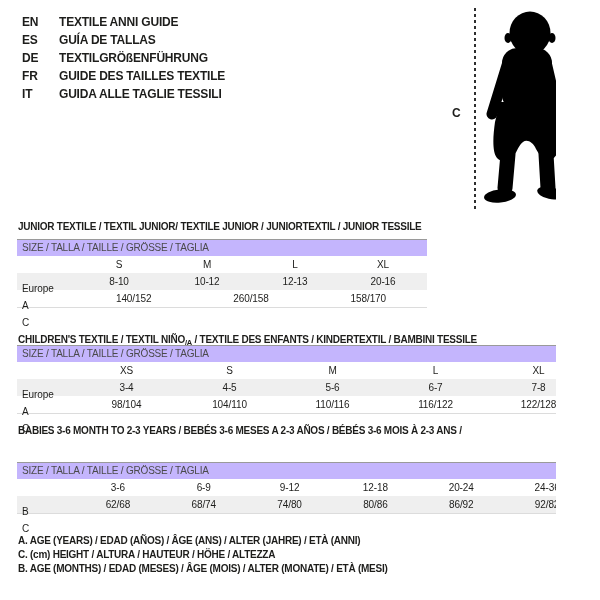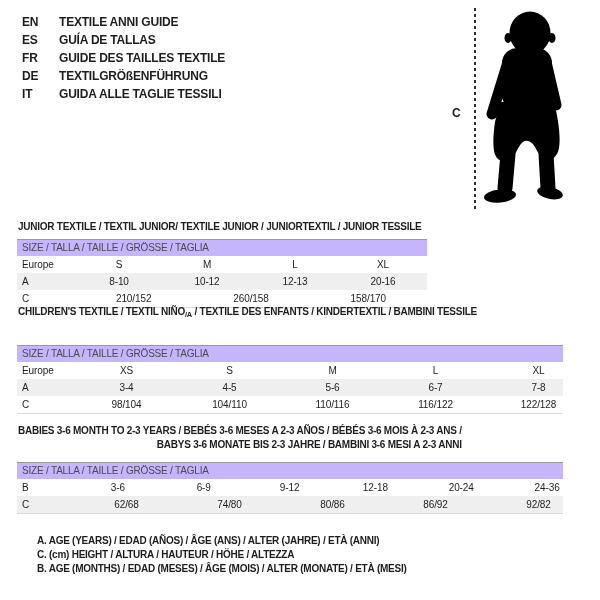--- a/index.html
+++ b/index.html
@@ -1,18 +1,18 @@
 <!DOCTYPE html>
 <html><head>
 <meta charset="utf-8">
 <style>
   html,body{margin:0;padding:0;background:#fff;}
   #canvas{
     position:relative;width:556px;height:600px;background:#ffffff;
-    font-family:"Liberation Sans", sans-serif;color:#1d1d1b;overflow:hidden;padding-left:7px;
+    font-family:"Liberation Sans", sans-serif;color:#1d1d1b;overflow:hidden;
     -webkit-font-smoothing:antialiased;
   }
   
   .lang-block{position:absolute;left:22px;top:13px;}
   .lang-row{display:flex;line-height:18px;font-weight:bold;font-size:12px;letter-spacing:-0.2px;}
   .lang-code{width:37px;flex:0 0 37px;}
   
   .measure-line{position:absolute;left:474px;top:8px;width:2px;height:202px;
     background:repeating-linear-gradient(to bottom,#2e2e2e 0 3px,transparent 3px 6px);}
   .height-marker{position:absolute;left:452px;top:106px;font-weight:bold;font-size:12px;}
@@ -20,47 +20,47 @@
   
   .section-title{position:absolute;left:18px;font-weight:bold;font-size:10px;
     letter-spacing:-0.25px;line-height:13.5px;white-space:nowrap;text-align:right;}
   .sub{font-size:7.5px;vertical-align:-2px;}
   
   .size-table{position:absolute;left:17px;border-top:1px solid #9a9a9a;border-bottom:1px solid #dcdcdc;}
   .thead{height:16px;line-height:16px;background:#c4b5fd;color:#4a4a4a;
     font-size:10px;letter-spacing:-0.2px;padding-left:5px;}
   .trow{display:flex;height:17px;line-height:17px;font-size:10px;letter-spacing:-0.1px;}
   .trow.stripe{background:#efefef;}
-  .tlabel{flex:0 0 58px;padding-left:5px;box-sizing:border-box;}
+  .tlabel{flex:0 0 58px;padding-left:5px;box-sizing:border-box;margin-top:24px;}
   .tcell{flex:1;text-align:center;}
   
   .notes{position:absolute;left:18px;top:534px;font-weight:bold;font-size:10px;
-    letter-spacing:-0.25px;line-height:14px;white-space:nowrap;margin-left:19px;}
+    letter-spacing:-0.25px;line-height:14px;white-space:nowrap;}
 </style>
 </head>
 <body>
 
 <div id="canvas">
 
   <div class="lang-block">
     <div class="lang-row">
       <span class="lang-code">EN</span>
       <span>TEXTILE ANNI GUIDE</span>
     </div>
     <div class="lang-row">
       <span class="lang-code">ES</span>
       <span>GUÍA DE TALLAS</span>
     </div>
     <div class="lang-row">
+      <span class="lang-code">DE</span>
+      <span>TEXTILGRÖßENFÜHRUNG</span>
+    </div>
+    <div class="lang-row">
       <span class="lang-code">FR</span>
       <span>GUIDE DES TAILLES TEXTILE</span>
-    </div>
-    <div class="lang-row">
-      <span class="lang-code">DE</span>
-      <span>TEXTILGRÖßENFÜHRUNG</span>
     </div>
     <div class="lang-row">
       <span class="lang-code">IT</span>
       <span>GUIDA ALLE TAGLIE TESSILI</span>
     </div>
   </div>
 
   <div class="measure-line"></div>
   <div class="height-marker">C</div>
   <svg class="silhouette" viewBox="0 0 80 195" style="overflow:visible">
@@ -93,27 +93,27 @@
     </div>
     <div class="trow stripe">
       <div class="tlabel">A</div>
       <div class="tcell">8-10</div>
       <div class="tcell">10-12</div>
       <div class="tcell">12-13</div>
       <div class="tcell">20-16</div>
     </div>
     <div class="trow">
       <div class="tlabel">C</div>
-      <div class="tcell">210/152</div>
+      <div class="tcell">140/152</div>
       <div class="tcell">260/158</div>
       <div class="tcell">158/170</div>
     </div>
   </div>
 
-  <div class="section-title" style="top:305px">
+  <div class="section-title" style="top:333px">
     <span>CHILDREN'S TEXTILE / TEXTIL NIÑO</span><span class="sub">/A</span><span> / TEXTILE DES ENFANTS / KINDERTEXTIL / BAMBINI TESSILE</span>
   </div>
   <div class="size-table" style="top:345px;width:573px">
     <div class="thead">SIZE / TALLA / TAILLE / GRÖSSE / TAGLIA</div>
     <div class="trow">
       <div class="tlabel">Europe</div>
       <div class="tcell">XS</div>
       <div class="tcell">S</div>
       <div class="tcell">M</div>
       <div class="tcell">L</div>
@@ -132,36 +132,36 @@
       <div class="tcell">98/104</div>
       <div class="tcell">104/110</div>
       <div class="tcell">110/116</div>
       <div class="tcell">116/122</div>
       <div class="tcell">122/128</div>
     </div>
   </div>
 
   <div class="section-title" style="top:424px">
     <div>BABIES 3-6 MONTH TO 2-3 YEARS / BEBÉS 3-6 MESES A 2-3 AÑOS / BÉBÉS 3-6 MOIS À 2-3 ANS /</div>
-    <div>BABYS 3-6 MONATE BIS 2-3 JAHRE / BAMBINI 3-6 MESI A 2-3 ANNI</div>
   </div>
   <div class="size-table" style="top:462px;width:573px">
     <div class="thead">SIZE / TALLA / TAILLE / GRÖSSE / TAGLIA</div>
     <div class="trow">
       <div class="tlabel">B</div>
       <div class="tcell">3-6</div>
       <div class="tcell">6-9</div>
       <div class="tcell">9-12</div>
       <div class="tcell">12-18</div>
       <div class="tcell">20-24</div>
       <div class="tcell">24-36</div>
     </div>
     <div class="trow stripe">
       <div class="tlabel">C</div>
       <div class="tcell">62/68</div>
+      <div class="tcell">68/74</div>
       <div class="tcell">74/80</div>
       <div class="tcell">80/86</div>
       <div class="tcell">86/92</div>
       <div class="tcell">92/82</div>
     </div>
   </div>
 
   <div class="notes">
     <div>A. AGE (YEARS) / EDAD (AÑOS) / ÂGE (ANS) / ALTER (JAHRE) / ETÀ (ANNI)</div>
     <div>C. (cm) HEIGHT / ALTURA / HAUTEUR / HÖHE / ALTEZZA</div>

